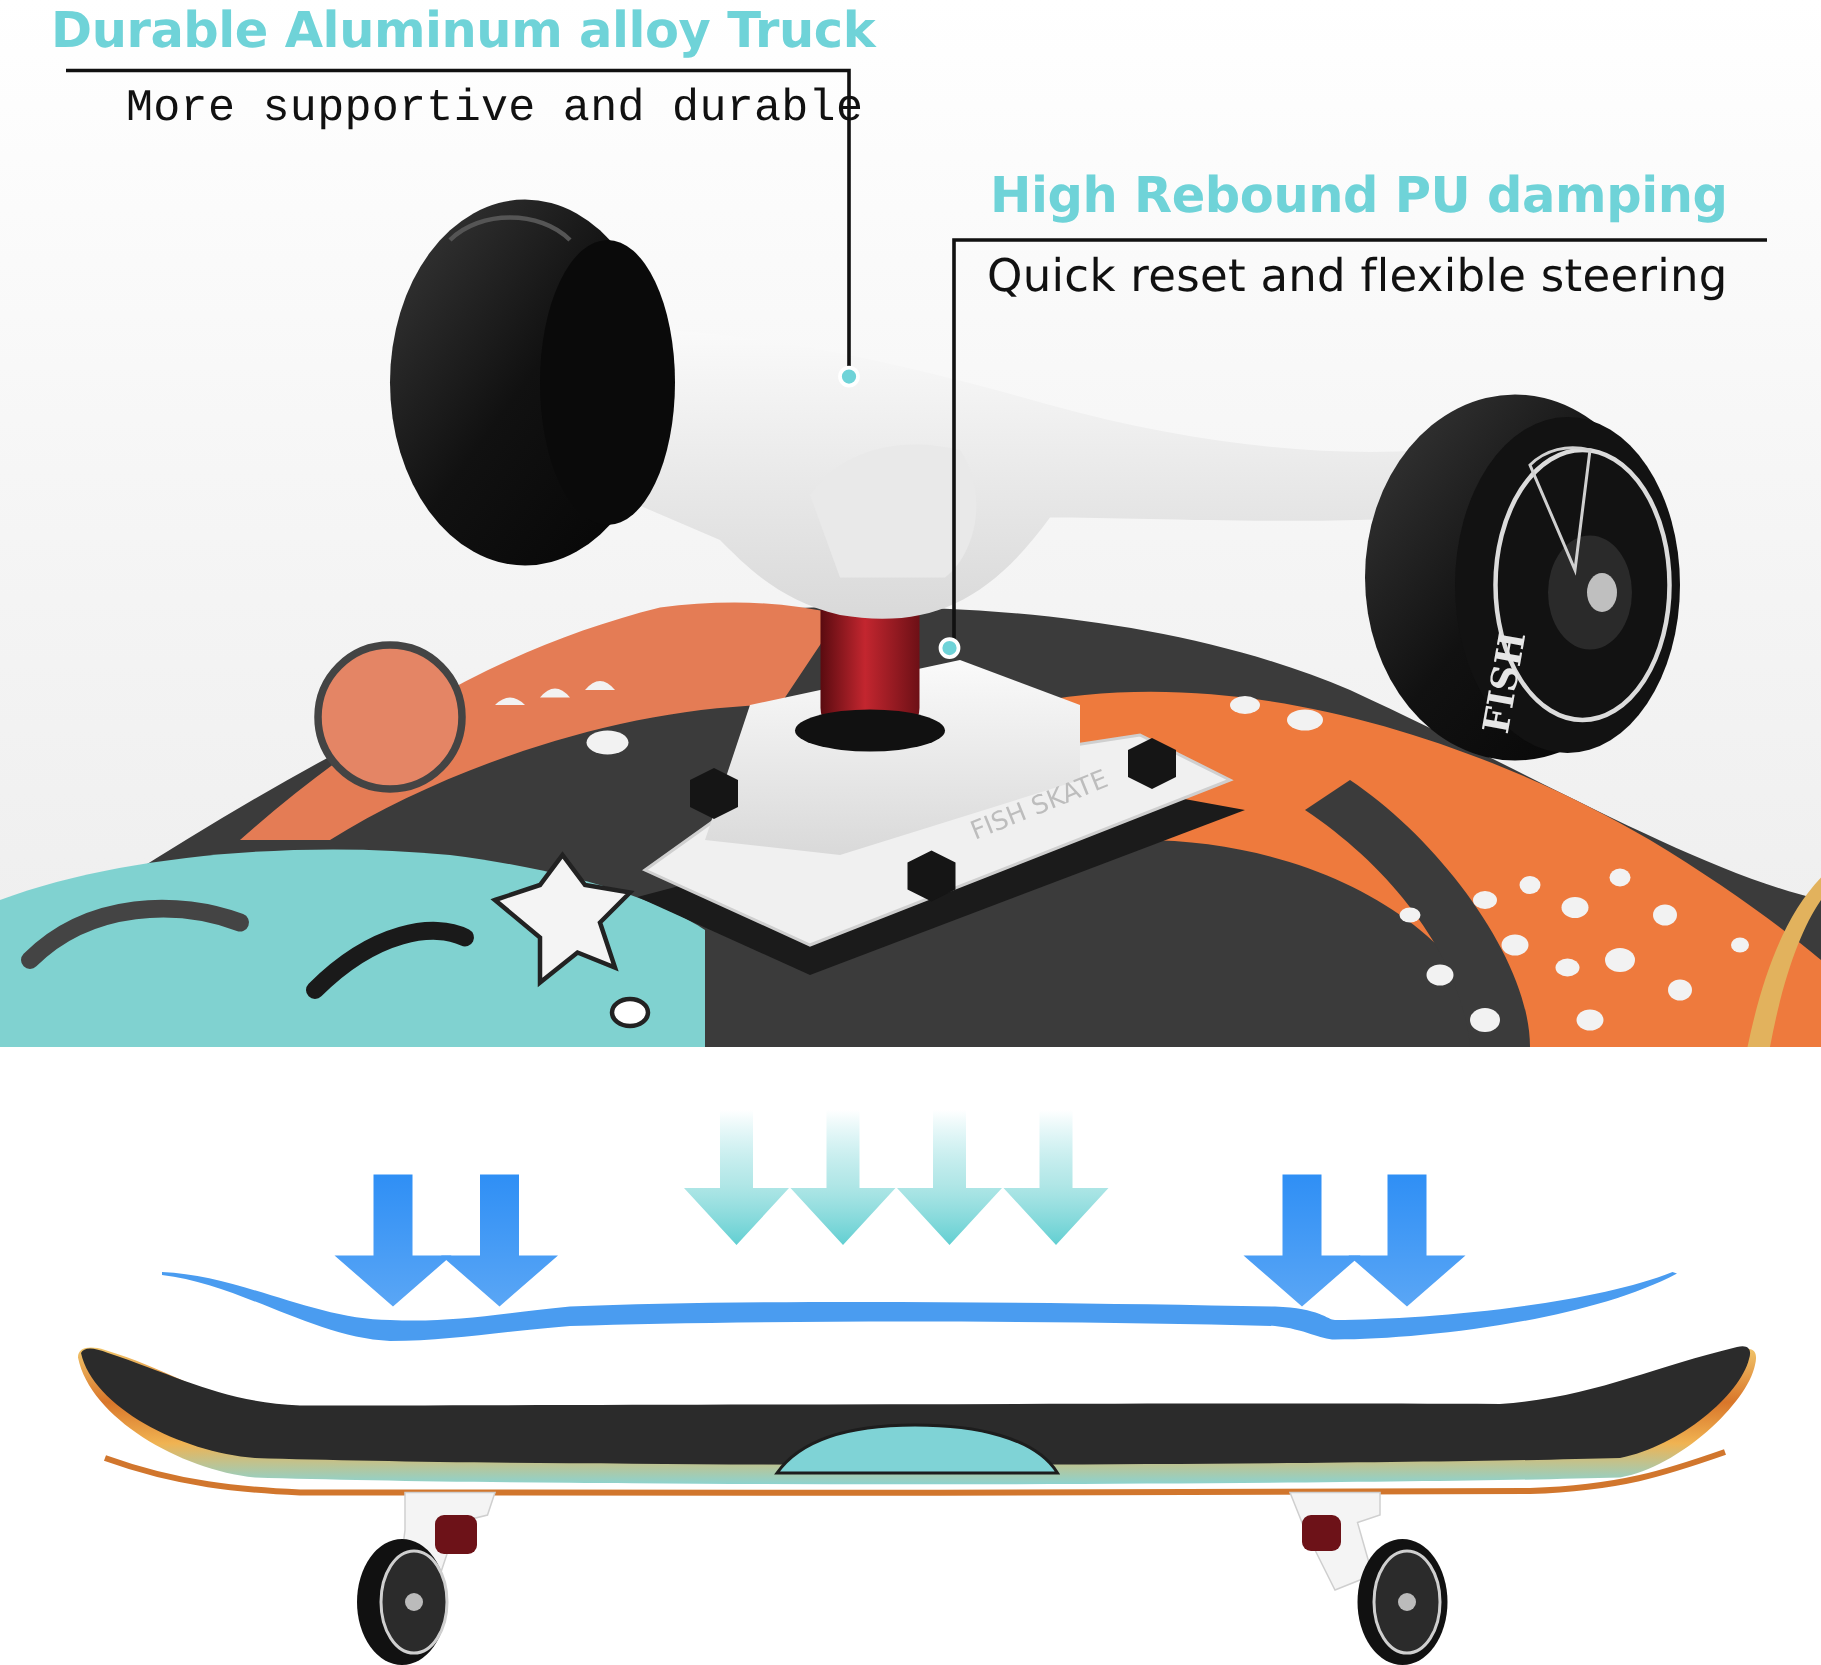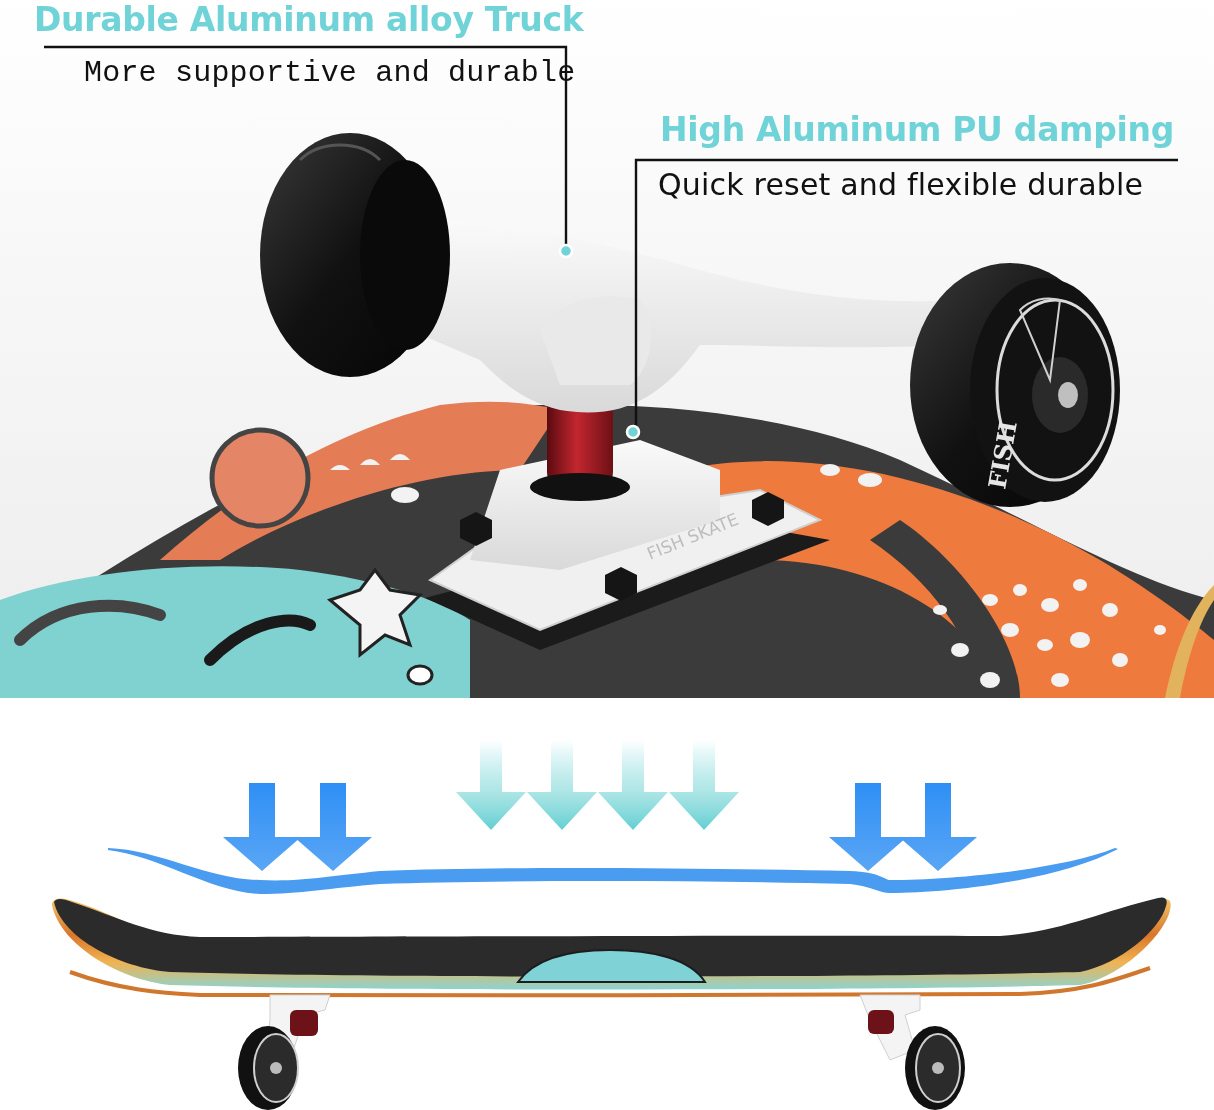--- a/index.html
+++ b/index.html
@@ -114,22 +114,22 @@
       <text x="1005" y="490" transform="rotate(-80 1005 490)" font-family="'DejaVu Serif', serif" font-weight="bold" font-size="24" fill="#e6e6e6">FISH</text>
 
       <polyline points="44,47 566,47 566,250" stroke="#111" stroke-width="2.4" fill="none"></polyline>
       <circle cx="566" cy="251" r="6" fill="#6fd3d8" stroke="#fff" stroke-width="2.5"></circle>
       <polyline points="1178,160 636,160 636,430" stroke="#111" stroke-width="2.4" fill="none"></polyline>
       <circle cx="633" cy="432" r="6" fill="#6fd3d8" stroke="#fff" stroke-width="2.5"></circle>
     </svg>
 
     <div class="headline h1">Durable Aluminum alloy Truck</div>
     <div class="subline s1">More supportive and durable</div>
-    <div class="headline h2">High Aluminum PU damping</div>
-    <div class="subline s2">Quick reset and flexible durable</div>
+    <div class="headline h2">High Rebound PU damping</div>
+    <div class="subline s2">Quick reset and flexible steering</div>
   </div>
 
   <div class="diagram">
     <svg width="1214" height="412" viewBox="0 698 1214 412">
       <defs>
         <linearGradient id="blueArrow" x1="0" y1="0" x2="0" y2="1">
           <stop offset="0" stop-color="#2f8ff5"></stop>
             <stop offset="1" stop-color="#5aa6f5"></stop>
         </linearGradient>
         <linearGradient id="tealArrow" x1="0" y1="0" x2="0" y2="1">

